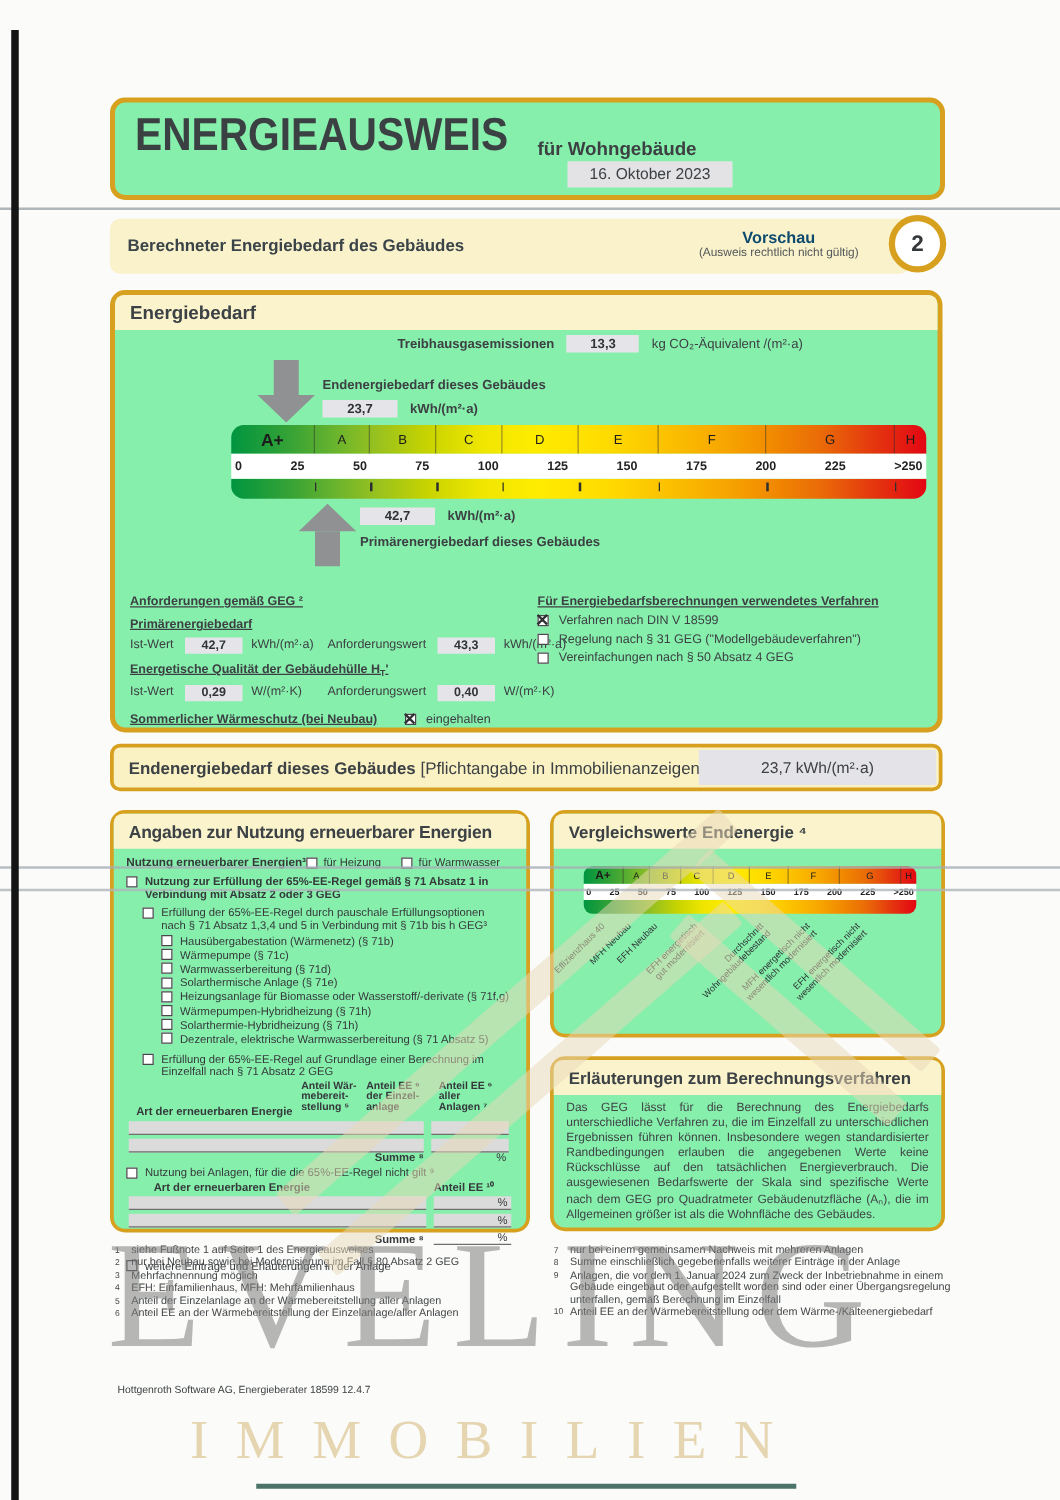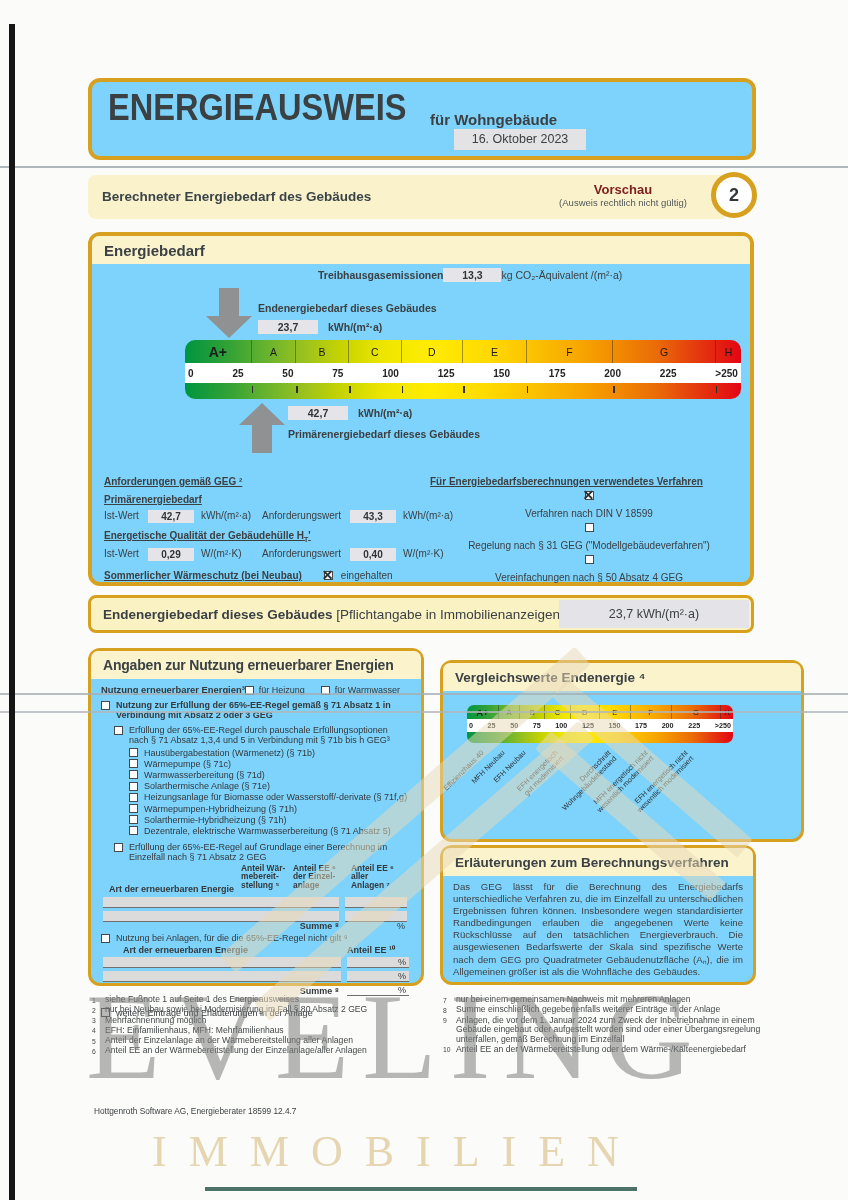--- a/index.html
+++ b/index.html
@@ -18,41 +18,41 @@
   
   .wm-stripe { position:absolute; height:24px; background:#e9dab8; opacity:.5; z-index:35; pointer-events:none; border-radius:3px; }
   #wm-s1 { left:228px; top:952px; width:470px; transform:rotate(-41deg); transform-origin:0 50%; }
   #wm-s2 { left:262px; top:1000px; width:430px; transform:rotate(-41deg); transform-origin:0 50%; }
   #wm-s3 { left:560px; top:676px; width:245px; transform:rotate(41deg); transform-origin:0 50%; }
   #wm-s4 { left:543px; top:728px; width:232px; transform:rotate(41deg); transform-origin:0 50%; }
   #wm-main { position:absolute; left:86px; top:976px; font-family:"Liberation Serif", serif; font-size:122px; letter-spacing:13px; line-height:1; color:rgba(125,125,125,.55); z-index:36; pointer-events:none; }
   #wm-sub { position:absolute; left:152px; top:1126px; font-family:"Liberation Serif", serif; font-size:44px; letter-spacing:22px; color:rgba(228,211,172,.95); z-index:36; pointer-events:none; }
 
   
-  .goldbox { position:absolute; background:#7dd3fc; border:4px solid #d7a11f; border-radius:12px; }
+  .goldbox { position:absolute; background:#86efac; border:4px solid #d7a11f; border-radius:12px; }
   .bx-hd { height:28px; background:#faf3cc; border-radius:7px 7px 0 0; display:flex; align-items:center; padding-left:12px; font-weight:bold; color:#3b4144; }
   .valbox { background:#e5e5e9; text-align:center; font-weight:bold; color:#303436; padding:1px 2px; }
   .u { text-decoration:underline; }
   .b { font-weight:bold; }
   .cb { display:inline-block; width:9px; height:9px; border:1.2px solid #45494b; background:#fff; position:relative; flex:none; }
   .cb.x::after { content:"\2715"; position:absolute; left:-3px; top:-5px; font-size:14px; font-weight:bold; color:#2e3133; }
 
   
   #hdr { left:88px; top:78px; width:668px; height:82px; }
   #hdr-title { position:absolute; left:16px; top:5px; font-size:37px; font-weight:bold; color:#3b4043; transform:scaleX(.88); transform-origin:0 0; white-space:nowrap; }
   #hdr-sub { position:absolute; left:338px; top:29px; font-size:15px; font-weight:bold; }
   #hdr-law { position:absolute; left:16px; top:51px; font-size:13px; }
   #hdr-law sup { font-size:8px; }
   #hdr-date { position:absolute; left:362px; top:47px; width:132px; height:21px; background:#e3e3e6; font-size:12.5px; text-align:center; line-height:21px; }
 
   
   #pv { position:absolute; left:88px; top:175px; width:640px; height:44px; background:#f9f2cb; border-radius:8px; }
   #pv-left { position:absolute; left:14px; top:14px; font-size:13.5px; font-weight:bold; color:#3b4448; }
   #pv-mid { position:absolute; left:420px; top:7px; width:230px; text-align:center; }
-  #pv-title { font-size:13px; font-weight:bold; color:#7f1d1d; }
+  #pv-title { font-size:13px; font-weight:bold; color:#0c4a6e; }
   #pv-note { font-size:9.5px; color:#53575a; }
   #pv-badge { position:absolute; left:711px; top:172px; width:46px; height:46px; border:5px solid #d7a11f; border-radius:50%; background:#fff; text-align:center; line-height:36px; font-size:18px; font-weight:bold; color:#33383b; }
 
   
   .grad { background:linear-gradient(90deg,#009540 0%,#3aa435 9%,#6ab42d 15%,#98c11f 21%,#c6d300 28%,#efe600 36%,#ffec00 44%,#ffdb00 54%,#fbc000 63%,#f7a600 71%,#f18900 78%,#ea6a08 85%,#e4330f 93%,#e30613 100%); }
   .segs { display:flex; height:23px; border-radius:10px 10px 0 0; position:relative; }
   .seg { border-right:1px solid rgba(45,45,45,.45); display:flex; align-items:center; justify-content:center; font-size:10.5px; color:#1c1c1c; }
   .seg:nth-child(1){ width:12%; font-weight:bold; font-size:14px; }
   .seg:nth-child(2){ width:8%; } .seg:nth-child(3){ width:9.5%; } .seg:nth-child(4){ width:9.5%; }
   .seg:nth-child(5){ width:11%; } .seg:nth-child(6){ width:11.5%; } .seg:nth-child(7){ width:15.5%; }
@@ -63,21 +63,21 @@
   .tm1{left:12%}.tm2{left:20%}.tm3{left:29.5%}.tm4{left:39%}.tm5{left:50%}.tm6{left:61.5%}.tm7{left:77%}.tm8{left:95.5%}
   .sm .segs { height:14px; border-radius:7px 7px 0 0; }
   .sm .seg { font-size:7.5px; }
   .sm .seg:nth-child(1){ font-size:9.5px; }
   .sm .ticks { height:13px; font-size:7.2px; padding:0 2px; }
   .sm .gradbar { height:11px; border-radius:0 0 7px 7px; }
 
   
   #ebox { left:88px; top:232px; width:666px; height:354px; }
   #ebox .bx-hd { font-size:15px; }
-  #ghg { position:absolute; left:226px; top:32px; display:flex; align-items:center; font-size:10.5px; }
+  #ghg { position:absolute; left:226px; top:32px; display:flex; align-items:center; gap:10px; font-size:10.5px; }
   #ghg .valbox { width:58px; font-size:10.5px; }
   .arr { position:absolute; }
   .arr .shaft { width:20px; height:28px; background:#8f9193; margin:0 auto; }
   .arr .headdn { width:0; height:0; border-left:23px solid transparent; border-right:23px solid transparent; border-top:22px solid #8f9193; }
   .arr .headup { width:0; height:0; border-left:23px solid transparent; border-right:23px solid transparent; border-bottom:22px solid #8f9193; }
   #arrdn { left:114px; top:52px; }
   #arrup { left:147px; top:167px; }
   #endlbl { position:absolute; left:166px; top:66px; font-size:10.5px; font-weight:bold; }
   #endval { position:absolute; left:166px; top:84px; display:flex; gap:10px; align-items:center; font-size:10.5px; font-weight:bold; }
   #endval .valbox { width:60px; }
@@ -90,21 +90,21 @@
   .req-row { position:relative; height:13px; margin-top:5px; }
   .req-row .c0 { position:absolute; left:0; }
   .req-row .c1 { position:absolute; left:44px; width:46px; font-size:10px; }
   .req-row .c2 { position:absolute; left:97px; }
   .req-row .c3 { position:absolute; left:158px; }
   .req-row .c4 { position:absolute; left:246px; width:46px; font-size:10px; }
   .req-row .c5 { position:absolute; left:299px; }
   #summer-row { margin-top:9px; display:flex; align-items:center; gap:8px; }
   #summer-row .cb { margin-left:14px; }
   #methcol { position:absolute; left:338px; top:240px; width:318px; font-size:10px; }
-  .meth-row { display:flex; align-items:center; gap:8px; margin-top:4px;flex-direction:column; }
+  .meth-row { display:flex; align-items:center; gap:8px; margin-top:4px; }
 
   
   #mband { position:absolute; left:88px; top:595px; width:666px; height:38px; background:#fbf2c4; border:3px solid #d7a11f; border-radius:8px; }
   #mband-txt { position:absolute; left:12px; top:9px; font-size:13.5px; color:#3b4144; }
   #mband-txt .b { font-weight:bold; }
   #mband-val { position:absolute; right:2px; top:2px; bottom:2px; width:190px; background:#e4e4e8; font-size:12.5px; display:flex; align-items:center; justify-content:center; }
 
   
   #renew { left:88px; top:648px; width:336px; height:338px; border-width:3.5px; }
   #renew .bx-hd { font-size:14px; letter-spacing:-.2px; }
@@ -133,21 +133,21 @@
   #t2h .a { position:absolute; left:246px; font-weight:bold; }
   #t2 { position:relative; height:44px; }
   #t2 .s1 { left:2px; top:1px; width:238px; } #t2 .s2 { left:2px; top:15px; width:238px; }
   .pctbox { position:absolute; background:#dbdbdb; border-bottom:1px solid #6f6f6f; height:11px; text-align:right; padding-right:3px; }
   #t2 .p1 { left:246px; top:1px; width:62px; } #t2 .p2 { left:246px; top:15px; width:62px; }
   #t2-sum { position:absolute; left:160px; top:30px; width:78px; text-align:right; font-weight:bold; }
   #t2 .p3 { left:246px; top:29px; width:62px; background:none; }
   #r-more { display:flex; align-items:center; gap:6px; margin-top:8px; }
 
   
-  #cmp { left:440px; top:648px; width:364px; height:182px; border-width:3.5px;margin-top:12px; }
+  #cmp { left:440px; top:648px; width:316px; height:182px; border-width:3.5px; }
   #cmp .bx-hd { font-size:13.5px; }
   #barsm { position:absolute; left:24px; top:42px; width:266px; }
   #cmp-labels { position:absolute; left:24px; top:84px; width:266px; height:94px; }
   .rl { position:absolute; top:2px; width:88px; text-align:right; font-size:7.3px; line-height:8.3px; white-space:pre-line; transform:rotate(-45deg); transform-origin:100% 0; color:#2e3234; }
   .rl:nth-child(1){ left:-75px; } .rl:nth-child(2){ left:-54px; } .rl:nth-child(3){ left:-33px; }
   .rl:nth-child(4){ left:-1px; } .rl:nth-child(5){ left:52px; } .rl:nth-child(6){ left:89px; } .rl:nth-child(7){ left:129px; }
 
   
   #expl { left:440px; top:845px; width:316px; height:140px; border-width:3.5px; }
   #expl .bx-hd { font-size:13.5px; }

